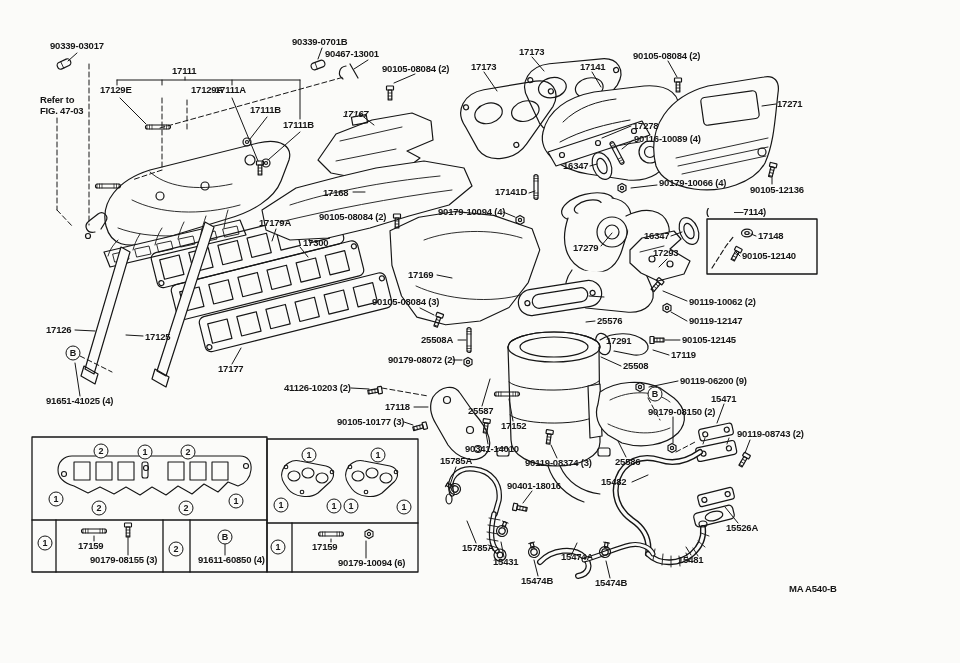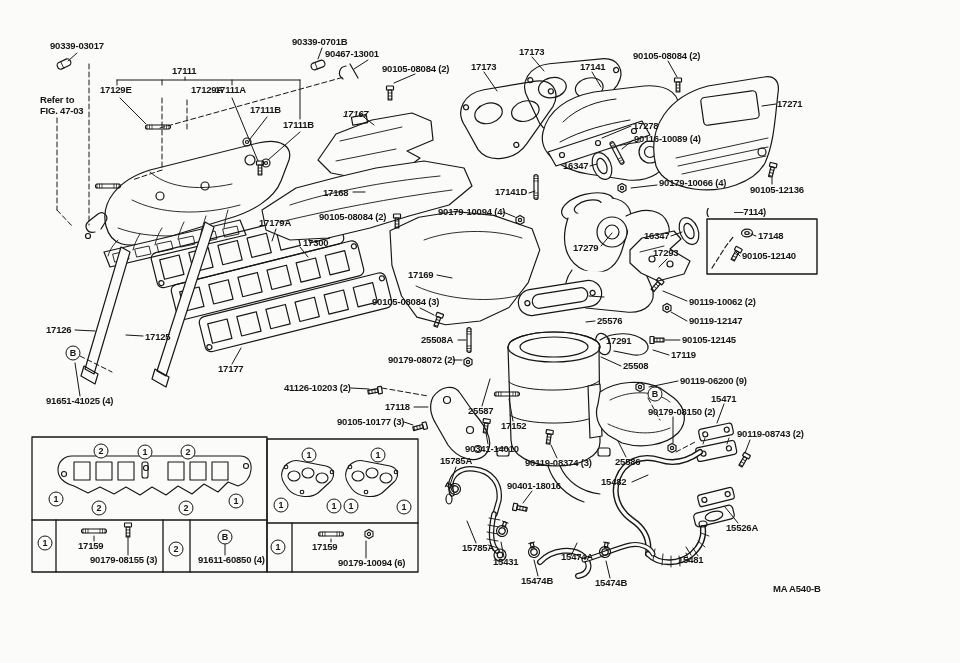--- a/index.html
+++ b/index.html
@@ -418,21 +418,21 @@
       <span class="callout" style="left: 615px; top: 457px;">25586</span>
       <span class="callout" style="left: 507px; top: 481px;">90401-18016</span>
       <span class="callout" style="left: 601px; top: 477px;">15482</span>
       <span class="callout" style="left: 726px; top: 523px;">15526A</span>
       <span class="callout" style="left: 462px; top: 543px;">15785A</span>
       <span class="callout" style="left: 561px; top: 552px;">15474A</span>
       <span class="callout" style="left: 493px; top: 557px;">15431</span>
       <span class="callout" style="left: 678px; top: 555px;">15481</span>
       <span class="callout" style="left: 521px; top: 576px;">15474B</span>
       <span class="callout" style="left: 595px; top: 578px;">15474B</span>
-      <span class="callout" style="left: 773px; top: 584px;">MA A540-B</span>
+      <span class="callout" style="left: 789px; top: 584px;">MA A540-B</span>
       <span class="callout" style="left: 78px; top: 541px;">17159</span>
       <span class="callout" style="left: 90px; top: 555px;">90179-08155 (3)</span>
       <span class="callout" style="left: 198px; top: 555px;">91611-60850 (4)</span>
       <span class="callout" style="left: 312px; top: 542px;">17159</span>
       <span class="callout" style="left: 338px; top: 558px;">90179-10094 (6)</span>
       <span class="marker" style="left: 101px; top: 451px;">2</span>
       <span class="marker" style="left: 145px; top: 452px;">1</span>
       <span class="marker" style="left: 188px; top: 452px;">2</span>
       <span class="marker" style="left: 56px; top: 499px;">1</span>
       <span class="marker" style="left: 99px; top: 508px;">2</span>

